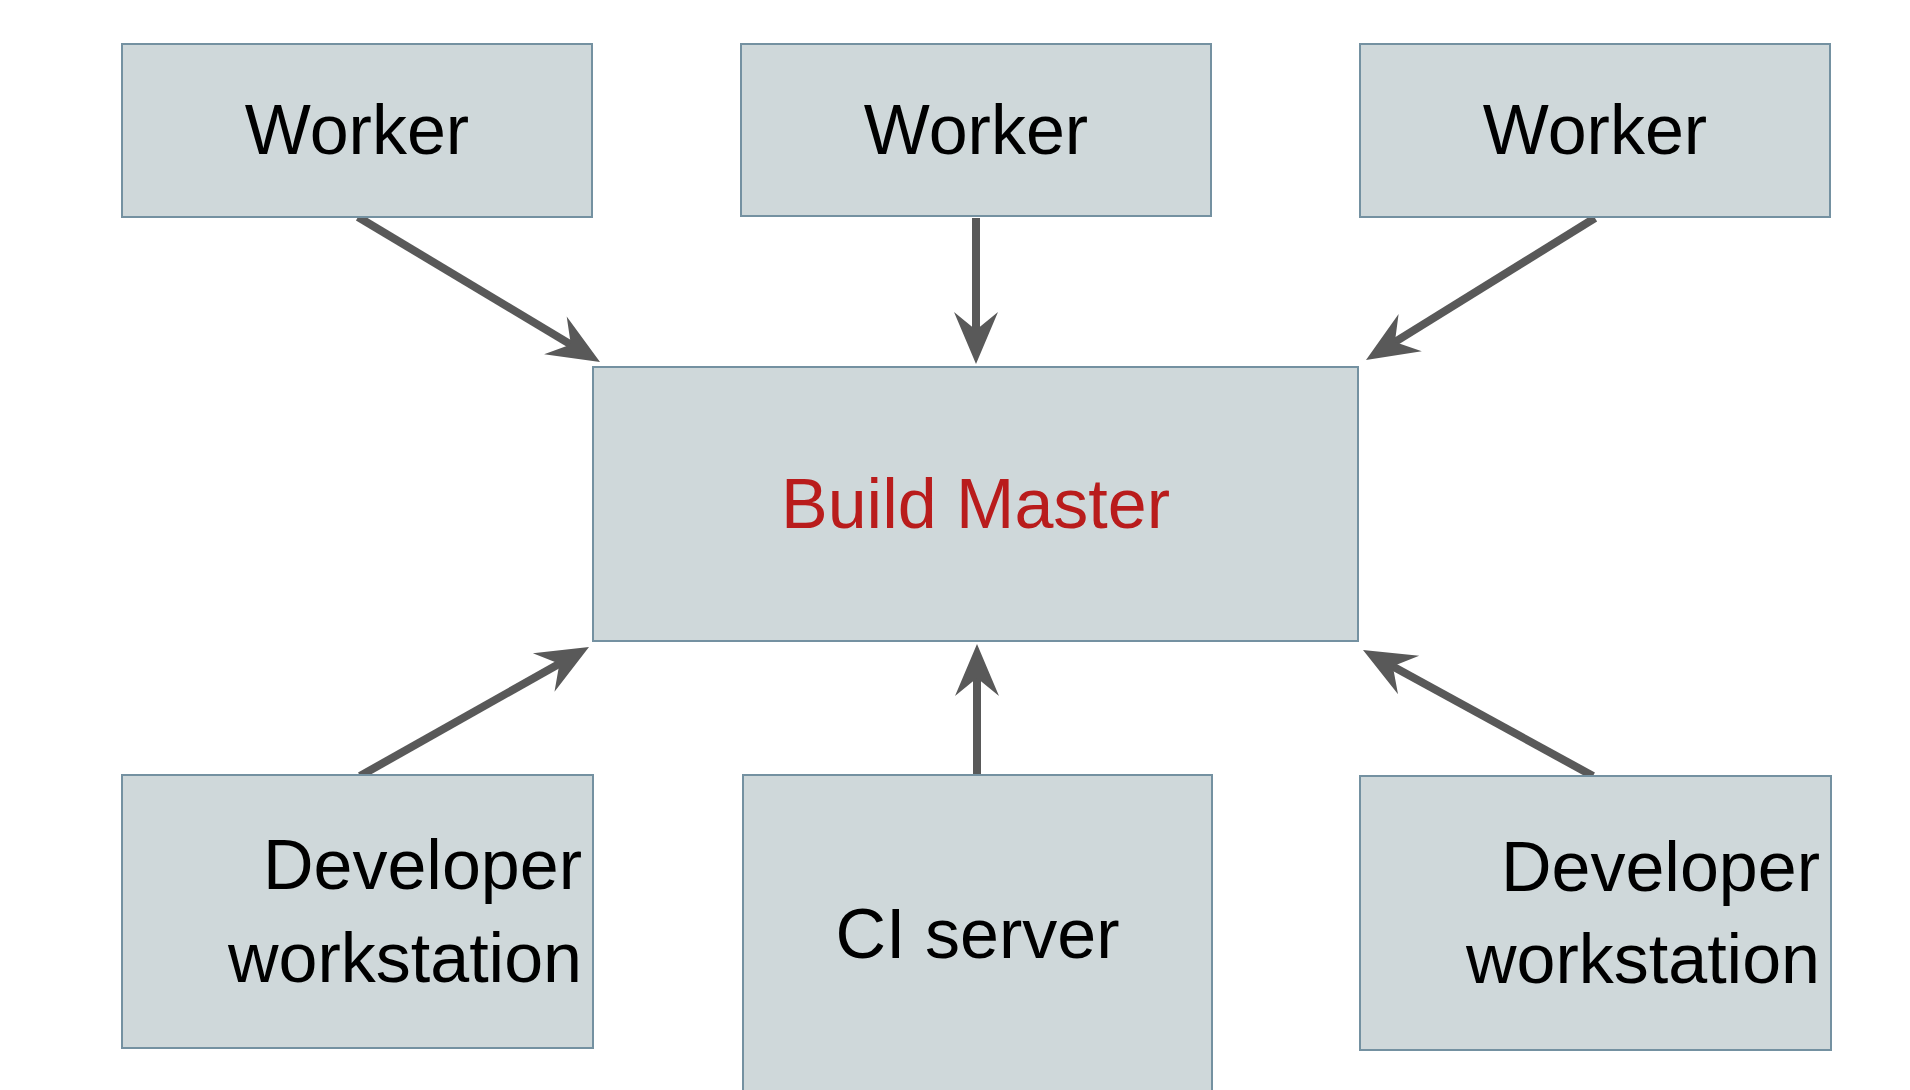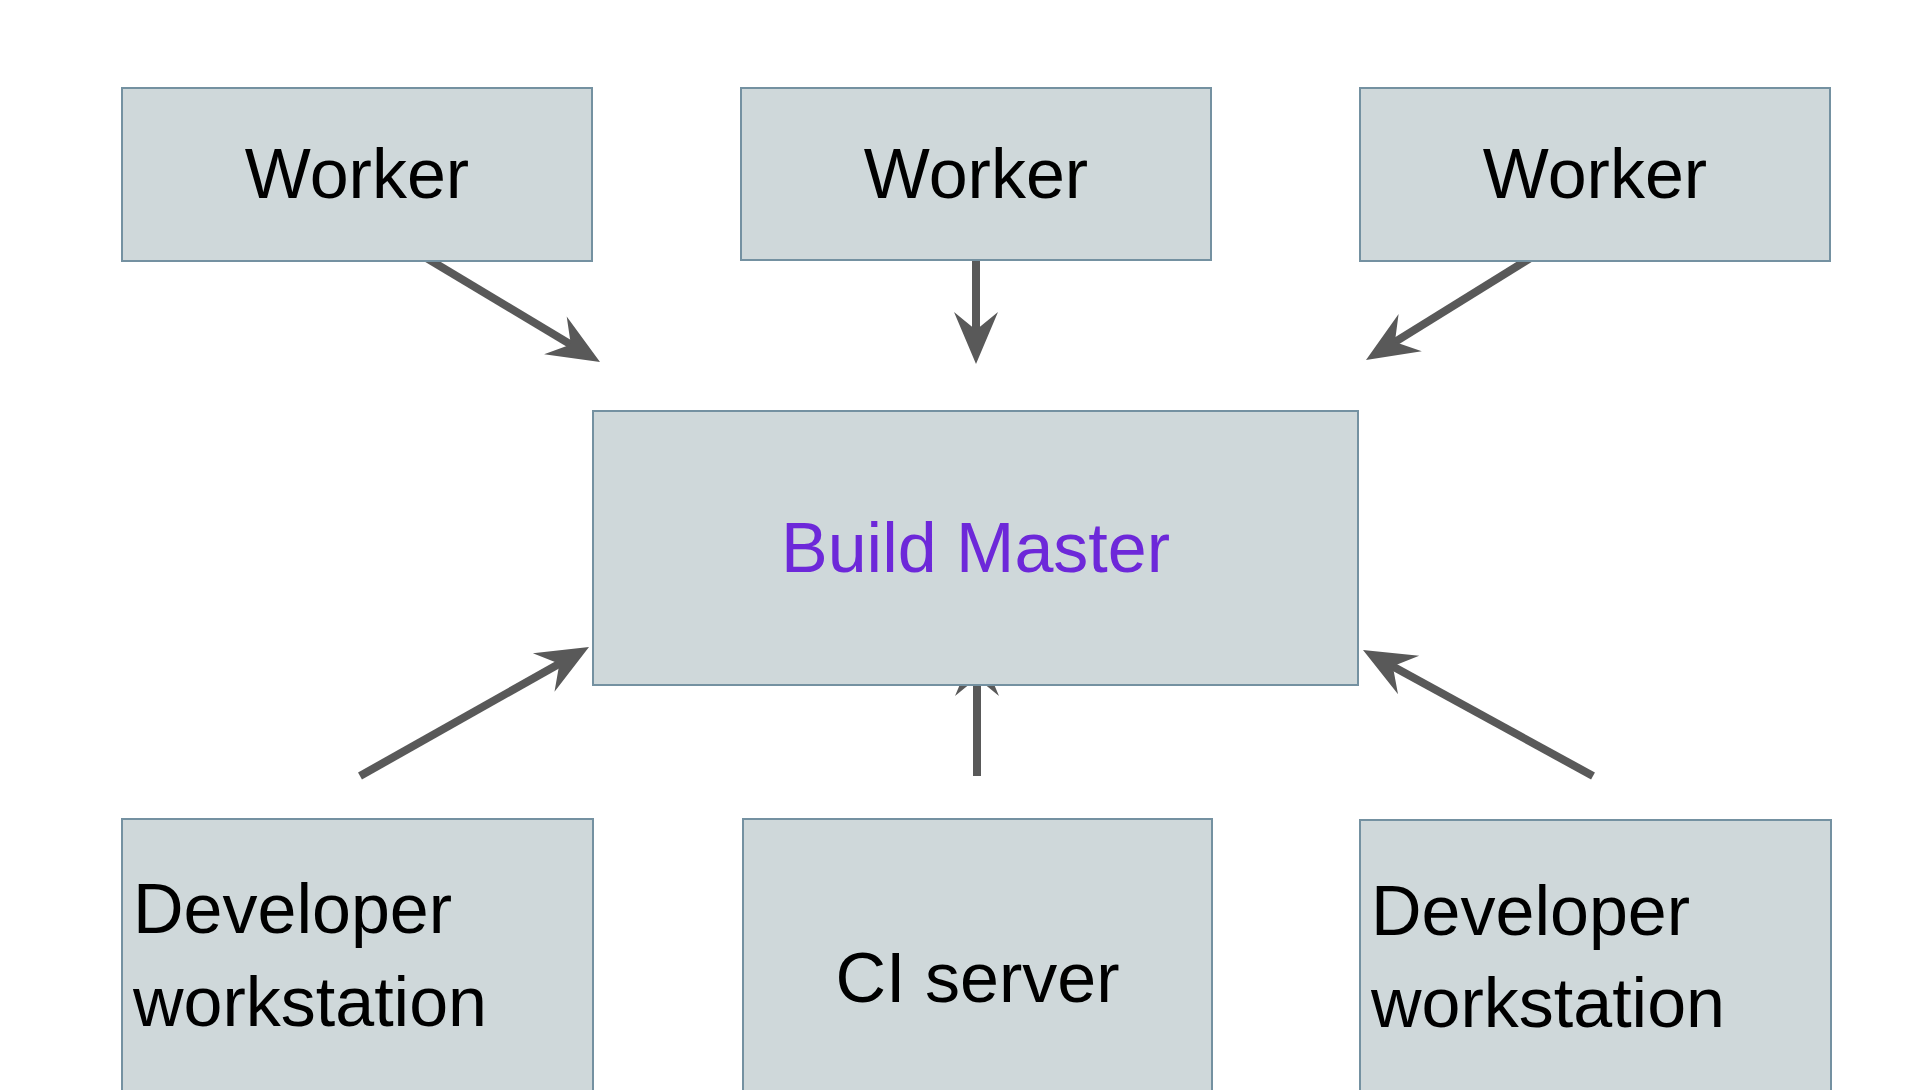--- a/index.html
+++ b/index.html
@@ -22,24 +22,23 @@
     width: 1910px;
     height: 1090px;
     pointer-events: none;
   }
   .node {
     position: absolute;
     box-sizing: border-box;
     display: flex;
     align-items: center;
     justify-content: center;
-    text-align: left;
+    text-align: right;
     border-style: solid;
     border-width: 2.5px;
-    margin-top: 44px;
   }
   .node .label {
     font-size: 70px;
     line-height: 1.32;
     letter-spacing: 0px;
     padding: 0 10px;
   }
 </style>
 </head>
 <body style="background: rgb(255, 255, 255);">
@@ -66,21 +65,21 @@
   </div>
 
   <div class="node" style="left: 740px; top: 43px; width: 472px; height: 174px; background: rgb(207, 216, 218); border-color: rgb(116, 145, 161); color: rgb(0, 0, 0);">
     <span class="label">Worker</span>
   </div>
 
   <div class="node" style="left: 1359px; top: 43px; width: 472px; height: 175px; background: rgb(207, 216, 218); border-color: rgb(116, 145, 161); color: rgb(0, 0, 0);">
     <span class="label">Worker</span>
   </div>
 
-  <div class="node" style="left: 592px; top: 366px; width: 767px; height: 276px; background: rgb(207, 216, 218); border-color: rgb(116, 145, 161); color: #6d28d9;">
+  <div class="node" style="left: 592px; top: 366px; width: 767px; height: 276px; background: rgb(207, 216, 218); border-color: rgb(116, 145, 161); color: #b91c1c;">
     <span class="label">Build Master</span>
   </div>
 
   <div class="node" style="left: 121px; top: 774px; width: 473px; height: 275px; background: rgb(207, 216, 218); border-color: rgb(116, 145, 161); color: rgb(0, 0, 0);">
     <span class="label">Developer workstation</span>
   </div>
 
   <div class="node" style="left: 742px; top: 774px; width: 471px; height: 321px; background: rgb(207, 216, 218); border-color: rgb(116, 145, 161); color: rgb(0, 0, 0);">
     <span class="label">CI server</span>
   </div>

